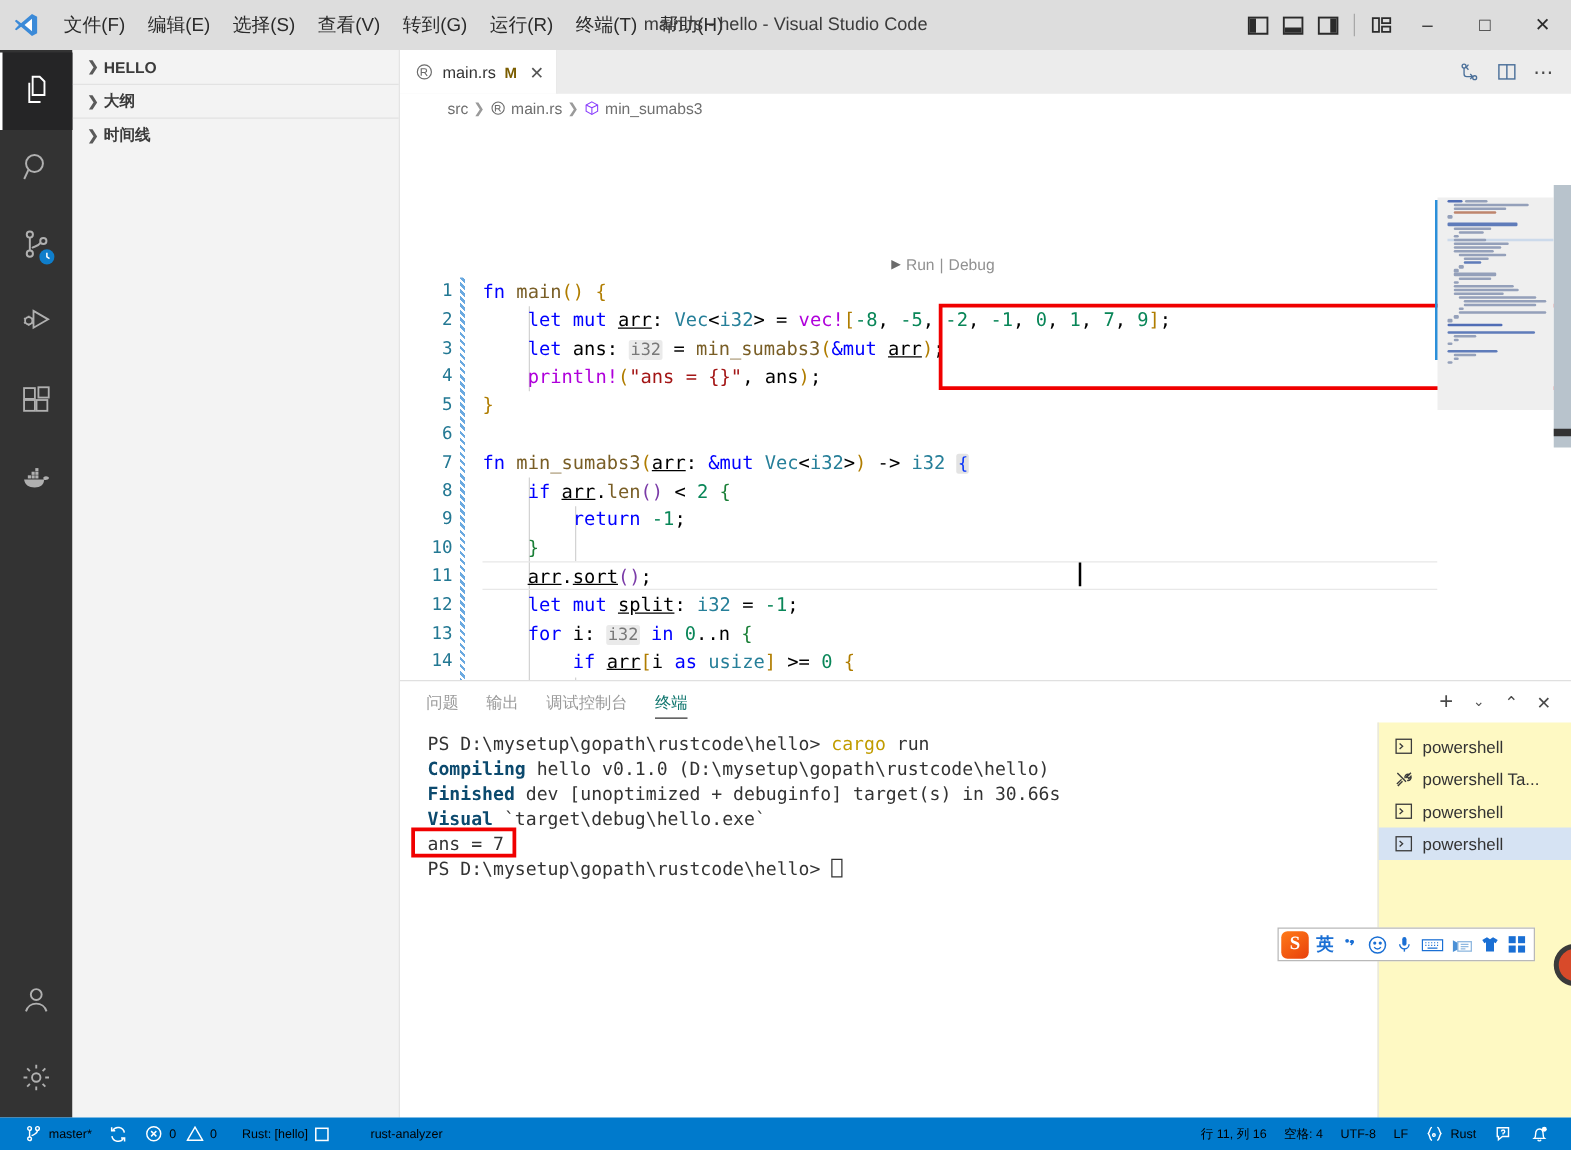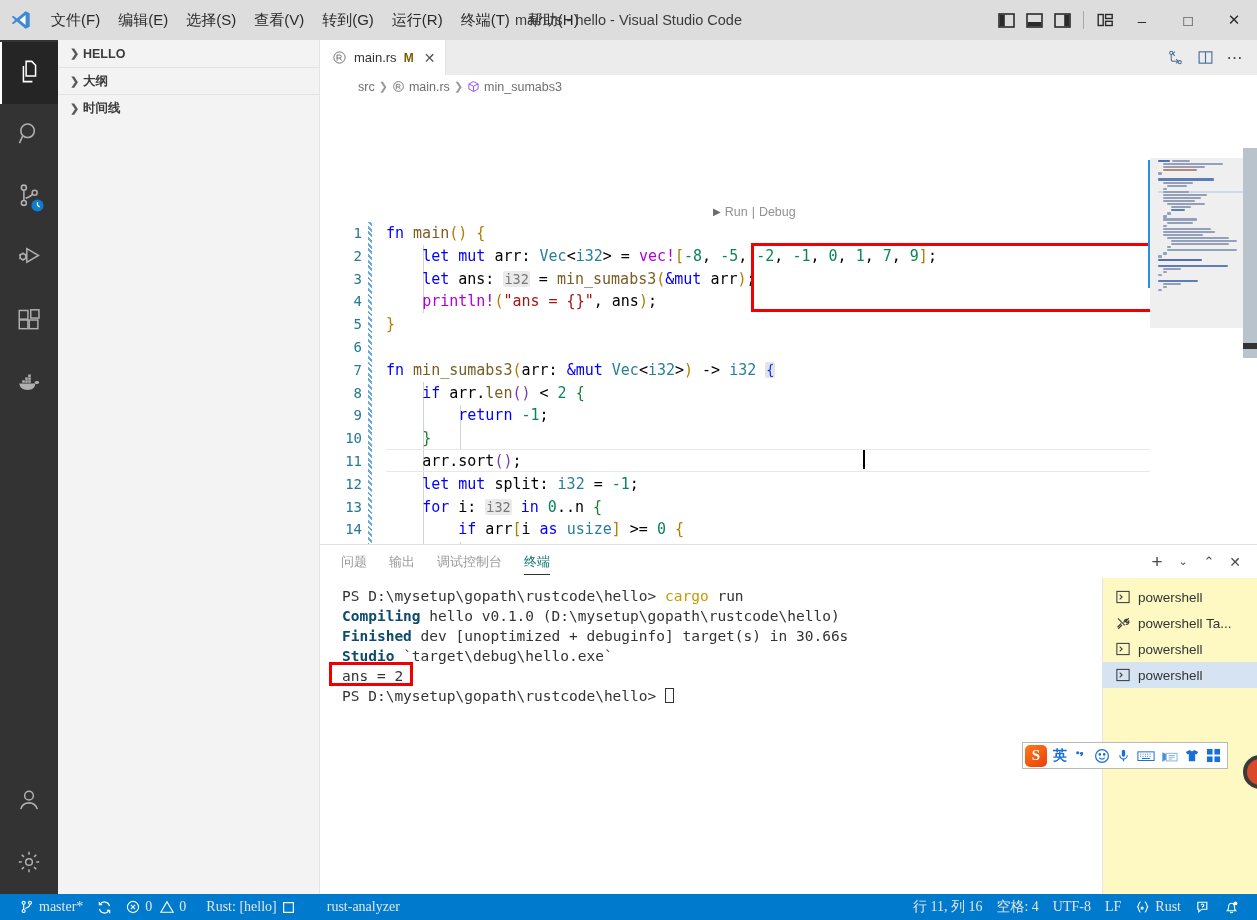--- a/index.html
+++ b/index.html
@@ -135,21 +135,21 @@
   .cl { height:22.8px; white-space:pre; color:#000000; }
 
   .k-kw    { color:#0000ff; }        
   .k-ctrl  { color:#af00db; }        
   .k-type  { color:#267f99; }        
   .k-num   { color:#098658; }
   .k-str   { color:#a31515; }
   .k-fn    { color:#795e26; }
   .k-punct { color:#000000; }
   .k-inlay { color:#787878; background:#eaeaea; border-radius:2px; padding:0 1px; font-size:13.5px;}
-  .u-def   { text-decoration-color:#000;margin-top:28px; }
+  .u-def   { text-decoration: underline; text-decoration-color:#000;margin-top:28px; }
   .brace-y { color:#b07d00; }
   .brace-p { color:#7b3ca8; }
   .brace-g { color:#1a7f37; }
 
   
   .iguide { position:absolute; width:1px; background:#d3d3d3; }
   
   .curline-top, .curline-bot { position:absolute; left:66px; right:107px; height:1px; background:#e8e8e8; }
   .cursor {
     position:absolute; width:2px; background:#000; height:19px;
@@ -193,22 +193,22 @@
   .term-cursor { display:inline-block; width:9px; height:15px; border:1px solid #333; vertical-align:-2px; }
   .term-list {
     width: 155px; min-width:155px; border-left:1px solid #e4e4e4; padding-top:6px; background:#fef9c3;
   }
   .tl-item { height:26px; display:flex; align-items:center; gap:7px; padding-left:12px; font-size:13.5px; color:#333; cursor:pointer; }
   .tl-item.active { background:#d6e3f3; }
   .tl-icon { width:16px; display:flex; align-items:center; justify-content:center; color:#3b3b3b;}
 
   
   .statusbar {
-    height: 26px; min-height:26px; background:#007acc; color:#e5e5e5;
-    display:flex; align-items:center; font-size:14px;font-family:Liberation Serif, serif;
+    height: 26px; min-height:26px; background:#007acc; color:#000000;
+    display:flex; align-items:center; font-size:10px;
   }
   .sbi { height:26px; display:flex; align-items:center; gap:5px; padding:0 7px; cursor:pointer; white-space:nowrap;}
   .sb-right { margin-left:auto; display:flex; align-items:center; }
 
   
   .ime {
     position:absolute; left:1022px; top:742px;
     height:27px; background:#ffffff; border:1px solid #b9b9b9;
     display:flex; align-items:center; gap:6px; padding:0 6px 0 2px;
     z-index: 40;
@@ -649,22 +649,22 @@
             <div class="ph-btn" style="font-size:13px;">⌃</div>
             <div class="ph-btn">✕</div>
           </div>
         </div>
 
         <div class="panel-body">
           <div class="terminal">
             <div><span>PS D:\mysetup\gopath\rustcode\hello&gt;</span> <span class="t-yellow">cargo</span> <span>run</span></div>
             <div>   <span class="t-green">Compiling</span> <span>hello v0.1.0 (D:\mysetup\gopath\rustcode\hello)</span></div>
             <div>    <span class="t-green">Finished</span> <span>dev [unoptimized + debuginfo] target(s) in 30.66s</span></div>
-            <div>     <span class="t-green">Studio</span> <span>`target\debug\hello.exe`</span></div>
-            <div><span>ans = 2</span></div>
+            <div>     <span class="t-green">Visual</span> <span>`target\debug\hello.exe`</span></div>
+            <div><span>ans = 7</span></div>
             <div><span>PS D:\mysetup\gopath\rustcode\hello&gt;</span> <span class="term-cursor"></span></div>
 
             <div class="redbox" style="left:9px;top:84px;width:84px;height:24px;"></div>
           </div>
 
           <div class="term-list">
             <div class="tl-item">
               <span class="tl-icon">
                 <svg width="14" height="14" viewBox="0 0 16 16" fill="none" stroke="#3b3b3b" stroke-width="1.2">
                     <rect x="1" y="1.6" width="14" height="12.8"></rect>

